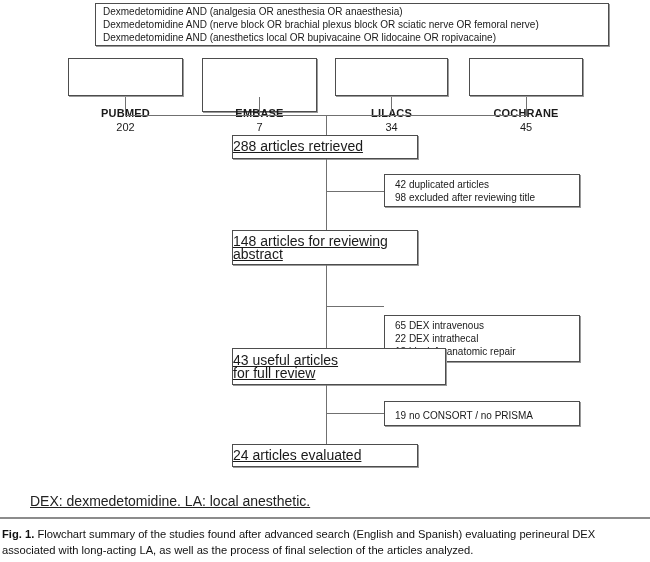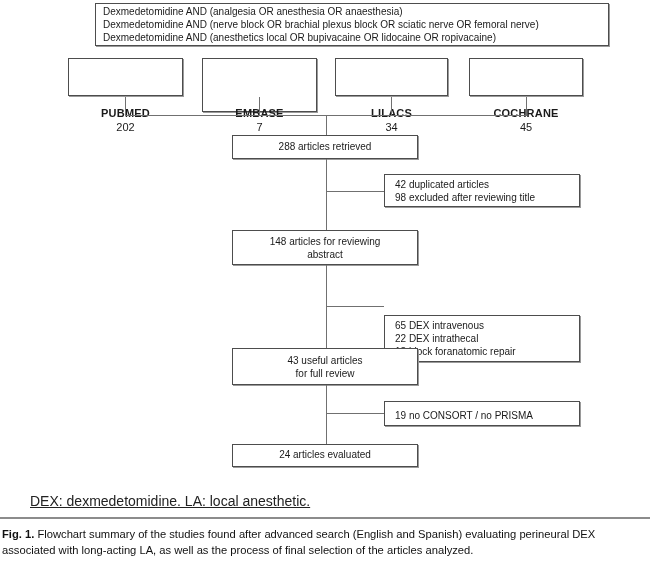--- a/index.html
+++ b/index.html
@@ -12,23 +12,24 @@
     overflow:hidden;
   }
   .box{
     position:absolute;
     background:#ffffff;
     border:1px solid #4d4d4d;
     box-shadow:1px 1px 0 #9a9a9a;
     box-sizing:border-box;
   }
   .center-box{
-    text-align:center;
-    font-size:10px;
+    text-align:left;
+    font-size:14px;
     line-height:13px;
+    text-decoration:underline;
   }
   .db-box{
     text-align:center;
     font-size:11px;
     line-height:14px;
     padding-top:4px;
   }
   .db-name{font-weight:bold;letter-spacing:0.2px;display:block;margin-top:43px;}
   .db-count{display:block;}
   .query-box{
@@ -124,21 +125,21 @@
 
   <div class="line vline" style="left:326px;top:265px;height:83px;"></div>
   <div class="line hline" style="left:327px;top:306px;width:57px;"></div>
 
   <div class="box side-box" style="left:384px;top:283px;width:196px;height:47px;margin-top:32px;">
     <div>65 DEX intravenous</div>
     <div>22 DEX intrathecal</div>
     <div>18 block foranatomic repair</div>
   </div>
 
-  <div class="box center-box" style="left:232px;top:348px;width:186px;height:37px;padding-top:5px;">
+  <div class="box center-box" style="left:232px;top:348px;width:214px;height:37px;padding-top:5px;">
     <div>43 useful articles</div>
     <div>for full review</div>
   </div>
 
   <div class="line vline" style="left:326px;top:385px;height:59px;"></div>
   <div class="line hline" style="left:327px;top:413px;width:57px;"></div>
 
   <div class="box side-box" style="left:384px;top:401px;width:196px;height:25px;line-height:21px;">
     <div>19 no CONSORT / no PRISMA</div>
   </div>

